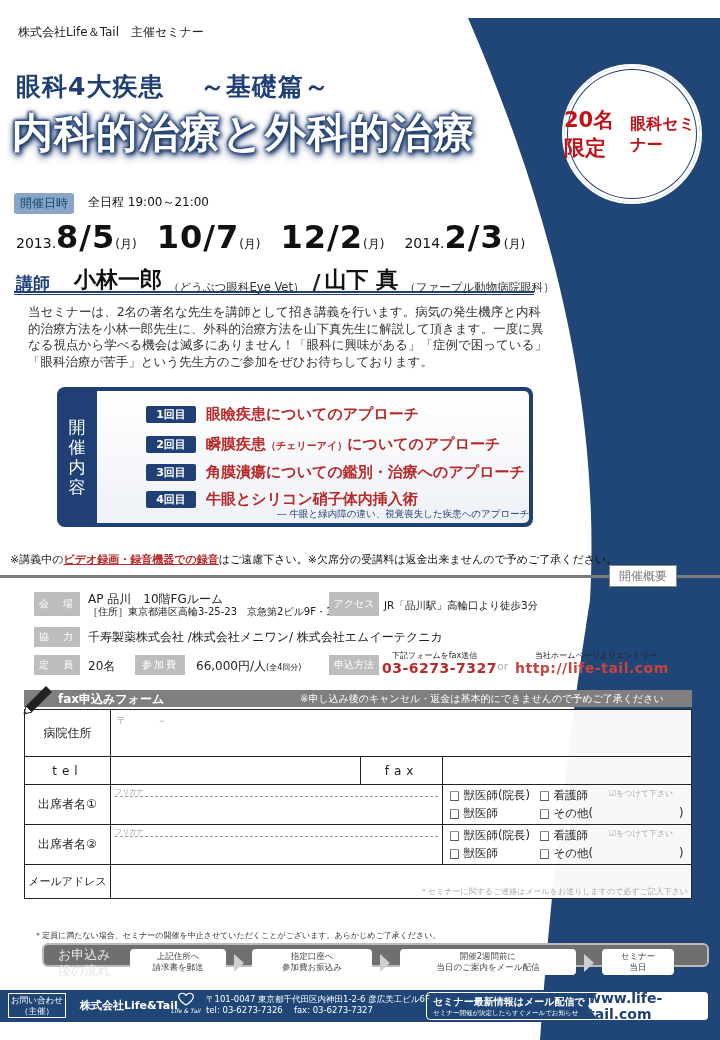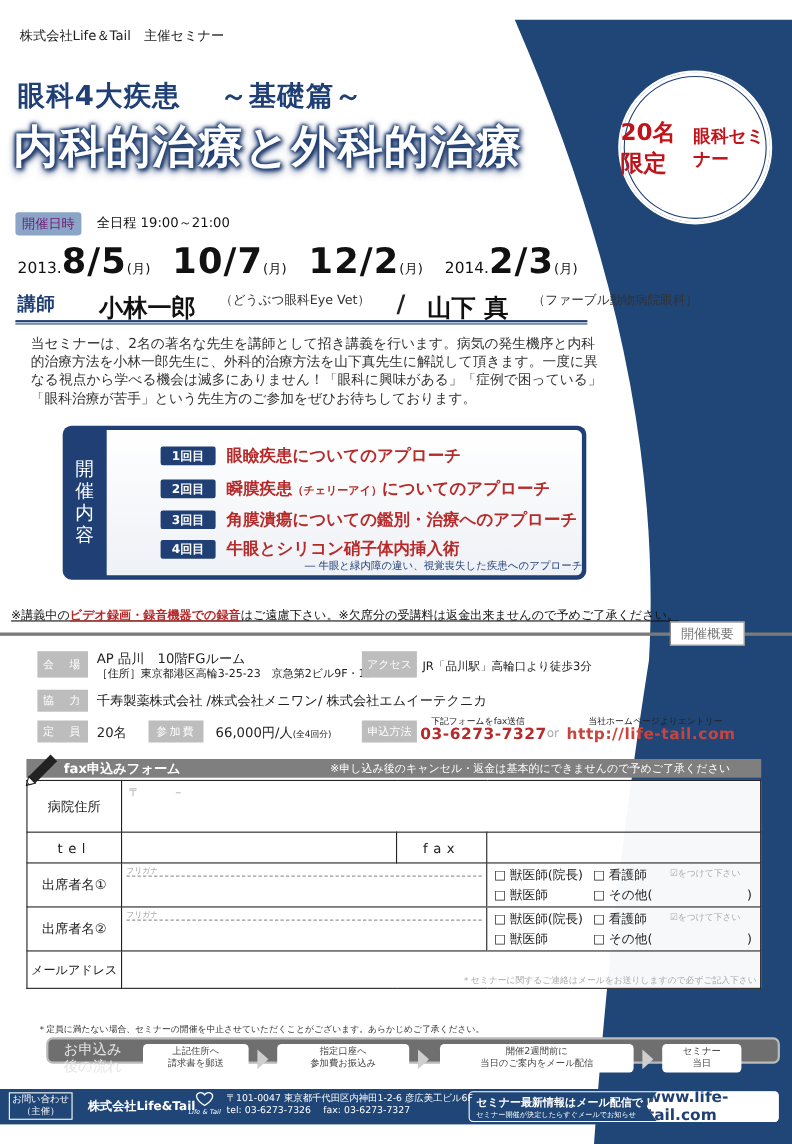--- a/index.html
+++ b/index.html
@@ -14,47 +14,47 @@
   .organizer { left: 18px; top: 24px; font-size: 12px; color: #222; }
   .subtitle { left: 16px; top: 70px; font-size: 25px; font-weight: bold; color: #1f3f75; letter-spacing: 1px; white-space: pre; }
   .main-title { left: 12px; top: 106px; font-size: 41px; font-weight: bold; color: #ffffff; letter-spacing: 1px;
     text-shadow: 0 0 3px #1f3f75, 0 0 6px #1f3f75, 2px 2px 4px #0d2552, -1px -1px 3px #1f3f75, 0 4px 8px rgba(31,63,117,0.8); }
 
   .badge { left: 562px; top: 64px; width: 140px; height: 140px; border-radius: 50%; background: #fff;
     border: 2px solid #ffffff; box-shadow: inset 0 0 0 3px #fff, inset 0 0 0 4px #1f3f75; display: flex; flex-direction: row; align-items: center; justify-content: center; }
   .badge .b1 { font-size: 21px; font-weight: bold; color: #c0131a; }
   .badge .b2 { font-size: 16px; font-weight: bold; color: #c0131a; margin-top: 2px; }
 
-  .date-label { left: 14px; top: 193px; background: #8aa5c8; color: #701a75; font-size: 12px; padding: 2px 6px; border-radius: 3px; }
+  .date-label { left: 14px; top: 193px; background: #8aa5c8; color: #0c4a6e; font-size: 12px; padding: 2px 6px; border-radius: 3px; }
   .time-text { left: 88px; top: 194px; font-size: 12px; color: #111; }
 
   .dates { left: 16px; top: 218px; display: flex; align-items: baseline; color: #111; }
   .dates .yr { font-size: 14px; }
   .dates .big { font-size: 32px; font-weight: bold; letter-spacing: 1px; }
   .dates .dow { font-size: 12px; margin-right: 20px; }
 
-  .lecturer { left: 16px; top: 265px; display: flex; align-items: flex-start; white-space: nowrap; gap: 16px; }
+  .lecturer { left: 16px; top: 265px; display: flex; align-items: flex-end; white-space: nowrap; }
   .lecturer .lbl { color: #1f3f75; font-weight: bold; font-size: 17px; margin-right: 24px; }
   .lecturer .nm { font-size: 22px; font-weight: bold; color: #111; margin-right: 6px; }
   .lecturer .aff { font-size: 11.5px; color: #333; margin-right: 4px; }
   .lecturer .sep { font-size: 22px; font-weight: bold; margin: 0 4px; }
   .lect-rule { left: 14px; top: 291px; width: 520px; height: 4px; border-top: 2px solid #1f3f75; border-bottom: 1px solid #1f3f75; }
 
   .intro { left: 28px; top: 304px; width: 520px; font-size: 12.5px; line-height: 16.5px; color: #333; }
 
   .content-box { left: 57px; top: 387px; width: 476px; height: 140px; background: #1f3f75; border-radius: 8px; }
   .content-side { position: absolute; left: 0; top: 0; width: 40px; height: 100%; color: #fff; font-size: 17px; line-height: 20px; display: flex; flex-direction: column; align-items: center; justify-content: center; }
   .content-inner { position: absolute; left: 40px; top: 4px; right: 4px; bottom: 4px; background: linear-gradient(#ffffff, #eef1f6); border-radius: 0 5px 5px 0; }
   .session { position: absolute; left: 8px; display: flex; align-items: center; padding-left: 41px; }
   .session .num { background: #1f3f75; color: #fff; font-size: 11px; font-weight: bold; padding: 1px 8px; border-radius: 2px; margin-right: 10px; width: 50px; text-align: center; }
   .session .ttl { color: #b82a2a; font-size: 15px; font-weight: bold; white-space: nowrap; }
   .session .ttl small { font-size: 10px; margin-top: 11px; }
   .session-note { position: absolute; left: 180px; top: 117px; font-size: 9.5px; color: #1f3f75; white-space: nowrap; }
 
-  .notice { left: 10px; top: 552px; font-size: 11px; color: #111; white-space: nowrap; text-decoration: underline; }
+  .notice { left: 10px; top: 552px; font-size: 11px; color: #111; white-space: nowrap; }
   .notice u { font-weight: bold; color: #b82a2a; }
   .section-rule { left: 0; top: 575px; width: 720px; height: 3px; background: #7a7a7a; }
   .overview-tab { left: 609px; top: 565px; width: 68px; height: 22px; background: #fff; border: 1px solid #888; font-size: 12px; color: #777; display: flex; align-items: center; justify-content: center; }
 
   .info-lbl { background: #bdbdbd; color: #fff; font-size: 10px; display: flex; align-items: center; justify-content: center; letter-spacing: 2px; }
   .info-val { font-size: 12px; color: #222; white-space: nowrap; }
   .info-small { font-size: 10px; color: #222; white-space: nowrap; }
   .red-big { font-size: 14px; font-weight: bold; color: #b82a2a; white-space: nowrap; letter-spacing: 0.5px; }
   .tiny { font-size: 8px; color: #222; white-space: nowrap; }
 

